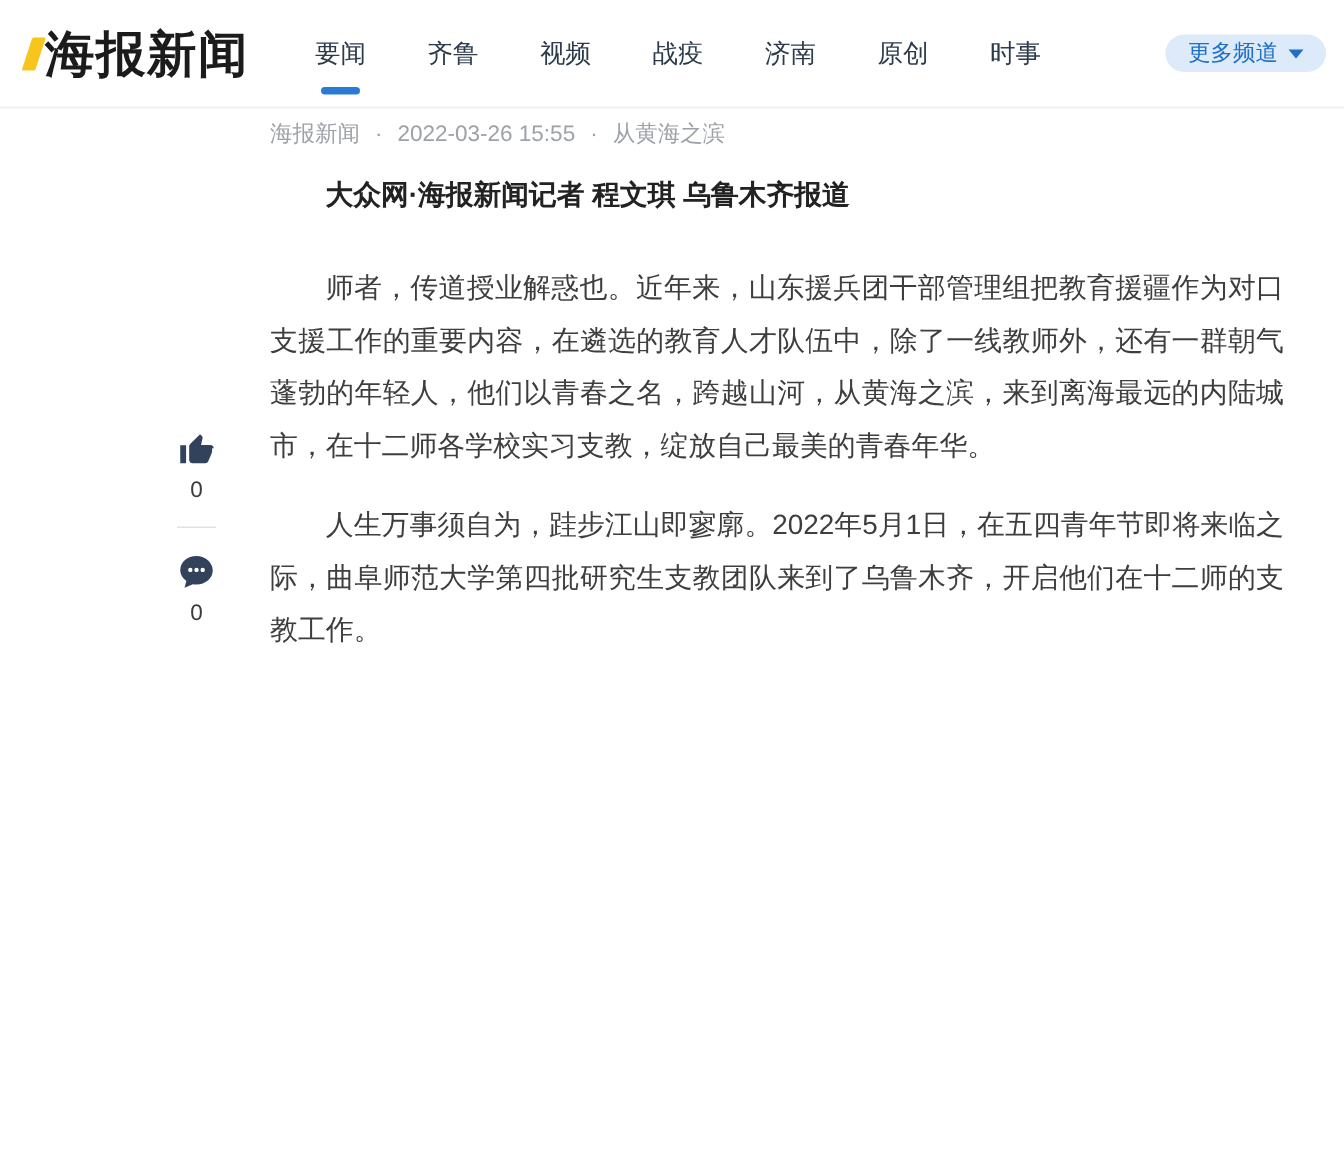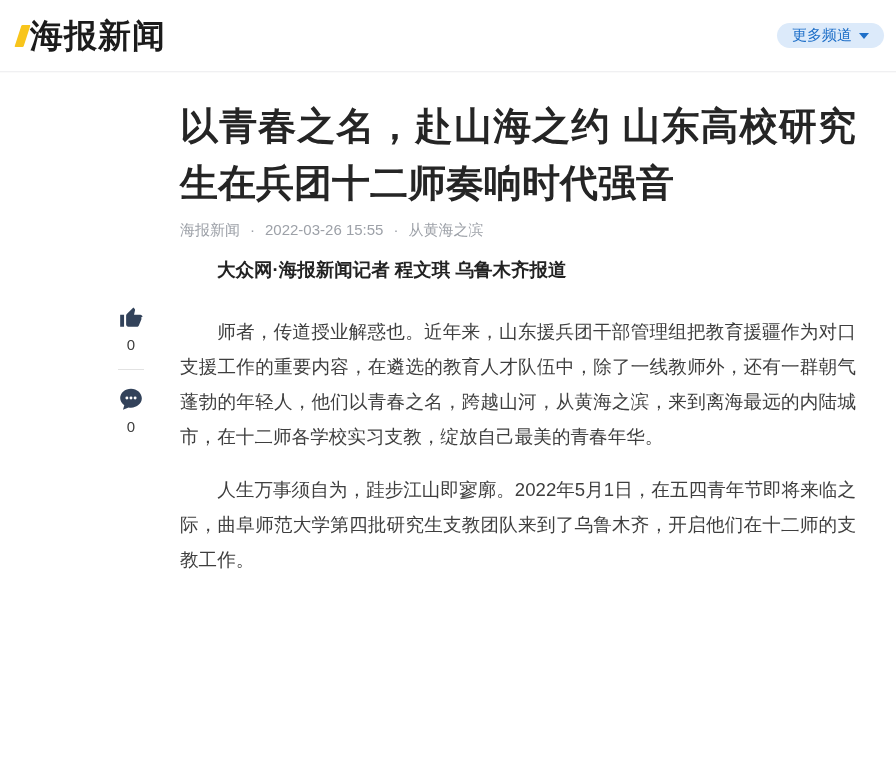--- a/index.html
+++ b/index.html
@@ -76,20 +76,50 @@
   .icon-svg { display:block; margin:0 auto; }
 </style>
 </head>
 <body>
 
 <header class="header">
   <div class="logo">
     <span class="logo-accent"></span>
     <span class="logo-text">海报新闻</span>
   </div>
+  <nav class="nav">
+    <a class="nav-item active">
+      <span>要闻</span>
+      <span class="underline"></span>
+    </a>
+    <a class="nav-item">
+      <span>齐鲁</span>
+      
+    </a>
+    <a class="nav-item">
+      <span>视频</span>
+      
+    </a>
+    <a class="nav-item">
+      <span>战疫</span>
+      
+    </a>
+    <a class="nav-item">
+      <span>济南</span>
+      
+    </a>
+    <a class="nav-item">
+      <span>原创</span>
+      
+    </a>
+    <a class="nav-item">
+      <span>时事</span>
+      
+    </a>
+  </nav>
   <button class="more-btn">
     <span>更多频道</span>
     <span class="caret-down"></span>
   </button>
 </header>
 
 <main class="main">
 
   <aside class="action-rail">
     <div class="action-btn">
@@ -104,21 +134,20 @@
         <path fill="#32425a" d="M12 2.5c-5.5 0-10 3.8-10 8.6 0 2.7 1.5 5.1 3.8 6.7L4.6 22l5.2-2.2c.7.1 1.4.2 2.2.2 5.5 0 10-3.8 10-8.6S17.5 2.5 12 2.5z"></path>
         <circle fill="#ffffff" cx="8.2" cy="11" r="1.35"></circle>
         <circle fill="#ffffff" cx="12" cy="11" r="1.35"></circle>
         <circle fill="#ffffff" cx="15.8" cy="11" r="1.35"></circle>
       </svg>
       <div class="action-count">0</div>
     </div>
   </aside>
 
   <article class="article">
-    <h1 class="article-title">以青春之名，赴山海之约 山东高校研究生在兵团十二师奏响时代强音</h1>
 
     <div class="byline">
       <span>海报新闻</span>
       <span>·</span>
       <span>2022-03-26 15:55</span>
       <span>·</span>
       <span>从黄海之滨</span>
     </div>
 
     <p class="reporter-line">大众网·海报新闻记者 程文琪 乌鲁木齐报道</p>

